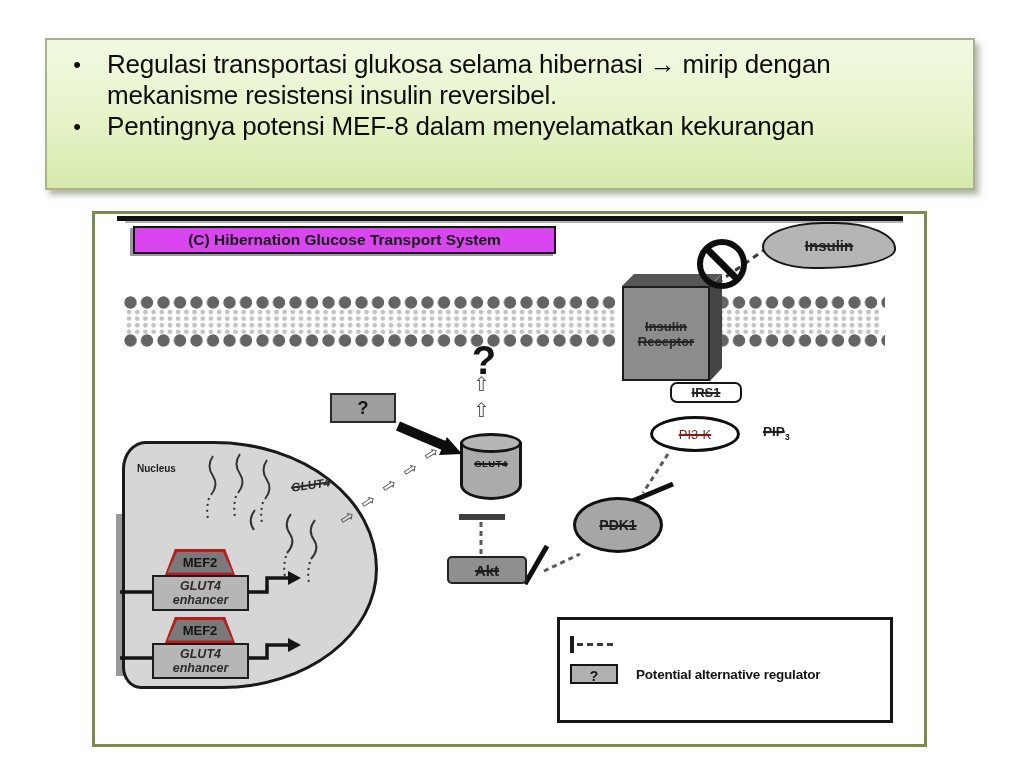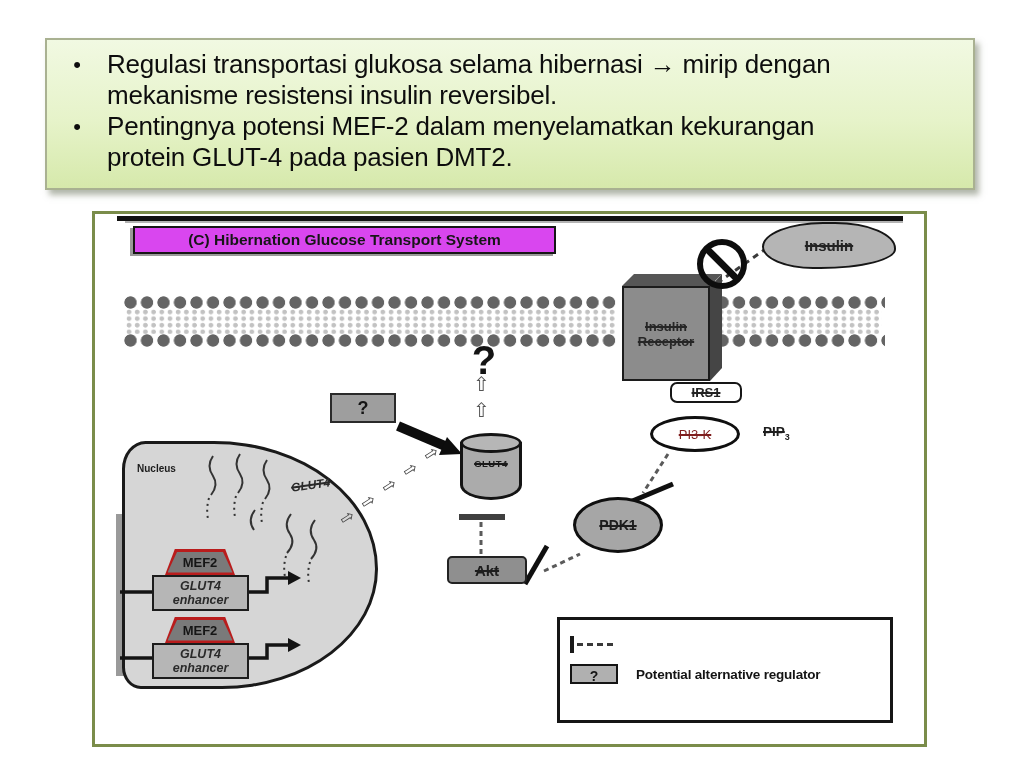--- a/index.html
+++ b/index.html
@@ -111,22 +111,21 @@
   <div class="bullet-row">
     <span class="bullet-marker">•</span>
     <div class="bullet-text">
       <span>Regulasi transportasi glukosa selama hibernasi → mirip dengan</span>
       <span>mekanisme resistensi insulin reversibel.</span>
     </div>
   </div>
   <div class="bullet-row">
     <span class="bullet-marker">•</span>
     <div class="bullet-text">
-      <span>Pentingnya potensi MEF-2 dalam menyelamatkan kekurangan</span>
-      <span>protein GLUT-4 pada pasien DMT2.</span>
+      <span>Pentingnya potensi MEF-8 dalam menyelamatkan kekurangan</span>
     </div>
   </div>
 </div>
 
 <div class="diagram">
 
   <div class="abs top-rule"></div>
   <div class="abs top-rule-gray"></div>
 
   <div class="abs title-box">

